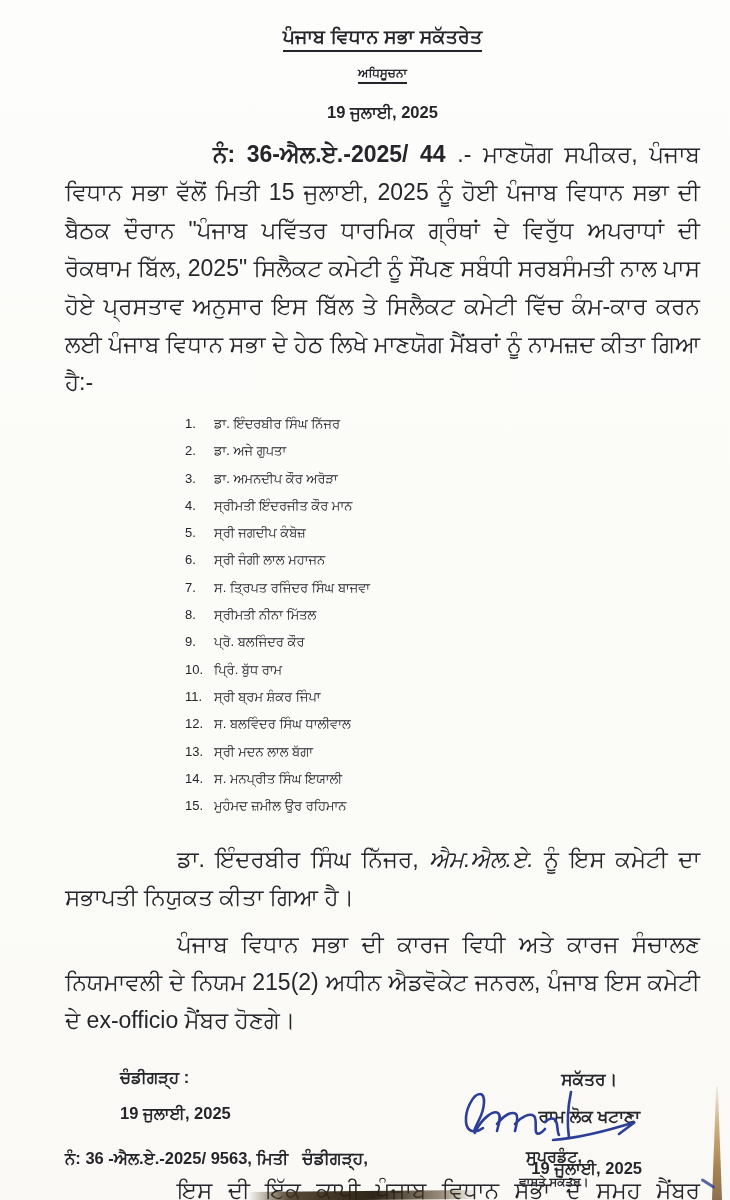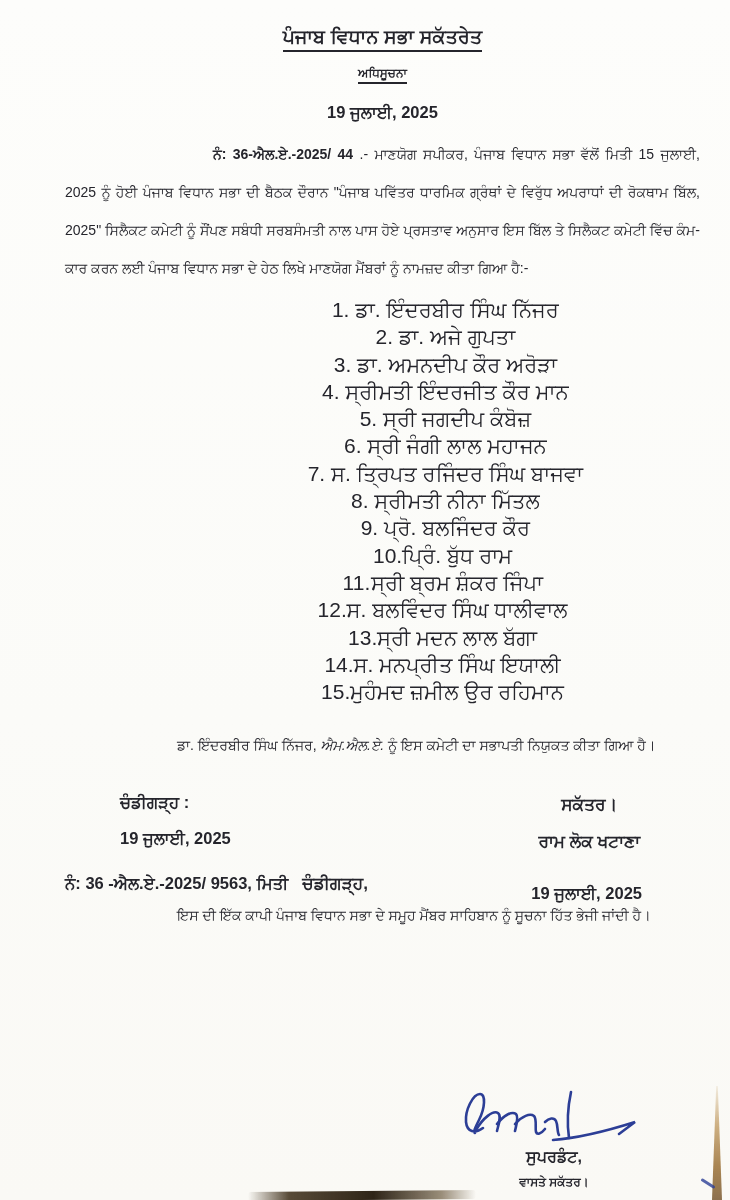--- a/index.html
+++ b/index.html
@@ -15,27 +15,27 @@
   }
   .content{padding:26px 30px 0 65px;}
   .center{text-align:center;}
   .doc-title{font-size:19px;font-weight:bold;letter-spacing:.2px;}
   .doc-title .u, .doc-subtitle .u{
     display:inline-block;border-bottom:2px solid #25252c;padding-bottom:2px;
   }
   .doc-subtitle{font-size:12px;font-weight:bold;margin-top:14px;}
   .doc-date{font-size:16.5px;font-weight:bold;margin-top:19px;}
   .para{
-    font-size:14px;line-height:38px;text-align:justify;margin:0;
+    font-size:23px;line-height:38px;text-align:justify;margin:0;
   }
   .para1{margin-top:13px;text-indent:148px;}
   .ref-no{font-weight:bold;}
   .members{
     list-style:none;margin:9px 0 13px 120px;padding:0;
-    font-size:21px;line-height:27.3px;counter-reset:mem;text-align:center;
+    font-size:13px;line-height:27.3px;counter-reset:mem;
   }
   .members li::before{
     counter-increment:mem;content:counter(mem) ".";
     display:inline-block;width:29px;
   }
   .para2{margin-top:21px;text-indent:112px;}
   .mla{font-style:italic;}
   .para3{margin-top:9px;text-indent:112px;}
   .para4{margin-top:0px;text-indent:112px;text-align:left;}
   .footer-row{display:flex;justify-content:space-between;margin-top:16px;align-items:center;}
@@ -97,20 +97,21 @@
       <li><span>ਪ੍ਰਿੰ. ਬੁੱਧ ਰਾਮ</span></li>
       <li><span>ਸ੍ਰੀ ਬ੍ਰਮ ਸ਼ੰਕਰ ਜਿੰਪਾ</span></li>
       <li><span>ਸ. ਬਲਵਿੰਦਰ ਸਿੰਘ ਧਾਲੀਵਾਲ</span></li>
       <li><span>ਸ੍ਰੀ ਮਦਨ ਲਾਲ ਬੱਗਾ</span></li>
       <li><span>ਸ. ਮਨਪ੍ਰੀਤ ਸਿੰਘ ਇਯਾਲੀ</span></li>
       <li><span>ਮੁਹੰਮਦ ਜ਼ਮੀਲ ਉਰ ਰਹਿਮਾਨ</span></li>
     </ol>
 
     <p class="para para2"><span>ਡਾ. ਇੰਦਰਬੀਰ ਸਿੰਘ ਨਿੱਜਰ, </span><span class="mla">ਐਮ.ਐਲ.ਏ.</span><span> ਨੂੰ ਇਸ ਕਮੇਟੀ ਦਾ ਸਭਾਪਤੀ ਨਿਯੁਕਤ ਕੀਤਾ ਗਿਆ ਹੈ।</span></p>
 
+    <p class="para para3">ਪੰਜਾਬ ਵਿਧਾਨ ਸਭਾ ਦੀ ਕਾਰਜ ਵਿਧੀ ਅਤੇ ਕਾਰਜ ਸੰਚਾਲਣ ਨਿਯਮਾਵਲੀ ਦੇ ਨਿਯਮ 215(2) ਅਧੀਨ ਐਡਵੋਕੇਟ ਜਨਰਲ, ਪੰਜਾਬ ਇਸ ਕਮੇਟੀ ਦੇ ex-officio ਮੈਂਬਰ ਹੋਣਗੇ।</p>
 
 
     <div class="footer-row">
       <div class="place-block">
         <div>ਚੰਡੀਗੜ੍ਹ :</div>
         <div>19 ਜੁਲਾਈ, 2025</div>
       </div>
       <div class="signatory-block">
         <div>ਸਕੱਤਰ।</div>
         <div>ਰਾਮ ਲੋਕ ਖਟਾਣਾ</div>

